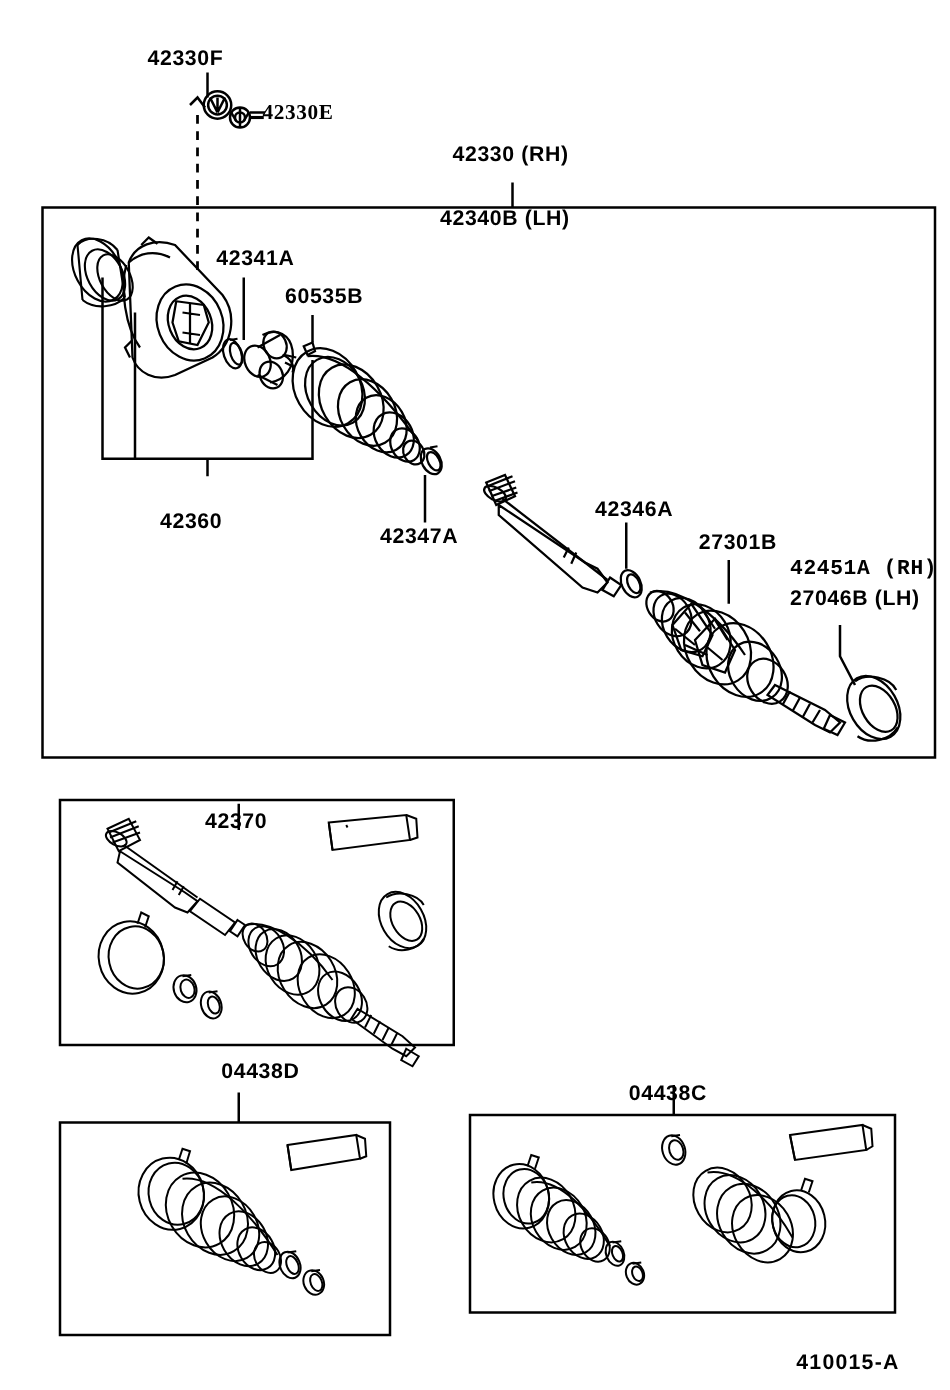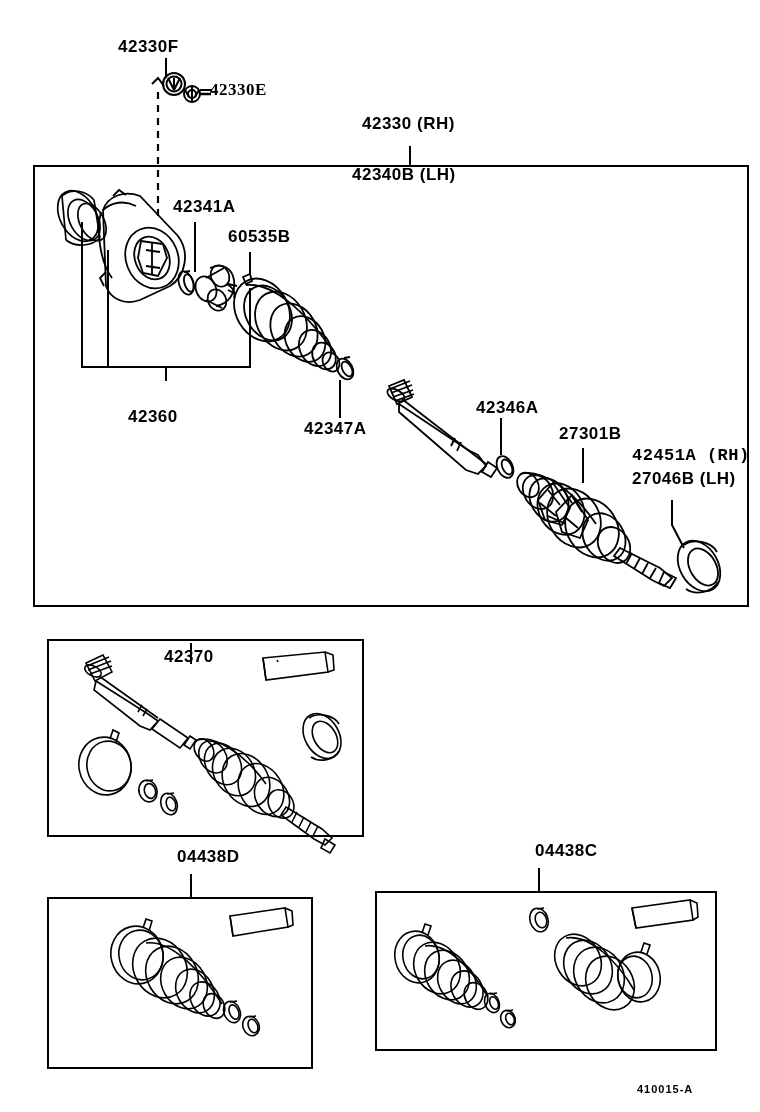--- a/index.html
+++ b/index.html
@@ -24,21 +24,21 @@
   .lbl {
     position: absolute;
     font-family: "Liberation Sans", sans-serif;
     font-weight: bold;
     font-size: 17px;
     letter-spacing: 0.5px;
     color: #000;
     white-space: nowrap;
     line-height: 19px;
   }
-  .lbl.code  { font-size: 11px; letter-spacing: 1px; text-align: center; }
+  .lbl.code  { font-size: 17px; letter-spacing: 1px; text-align: center; }
   svg { display:block; }
 </style>
 </head>
 <body>
 
 <div id="sheet">
 
   <svg width="760" height="1112" viewBox="0 0 760 1112">
 
     <g stroke="#000" fill="none" stroke-width="2">
@@ -345,17 +345,17 @@
   <div class="lbl" style="left:559px; top:424px;">27301B</div>
 
   <div class="lbl" style="left:632px; top:446px;font-family:Liberation Mono, monospace;">42451A (RH)</div>
 
   <div class="lbl" style="left:632px; top:469px;">27046B (LH)</div>
 
   <div class="lbl" style="left:164px; top:615px;margin-top:32px;">42370</div>
 
   <div class="lbl" style="left:153px; top:847px;margin-left:24px;">04438D</div>
 
-  <div class="lbl" style="left:503px; top:841px;margin-left:32px;">04438C</div>
+  <div class="lbl" style="left:503px; top:865px;">04438C</div>
 
   <div class="lbl code" style="left:637px; top:1080px;">410015-A</div>
 
 </div>
 
 </body></html>

